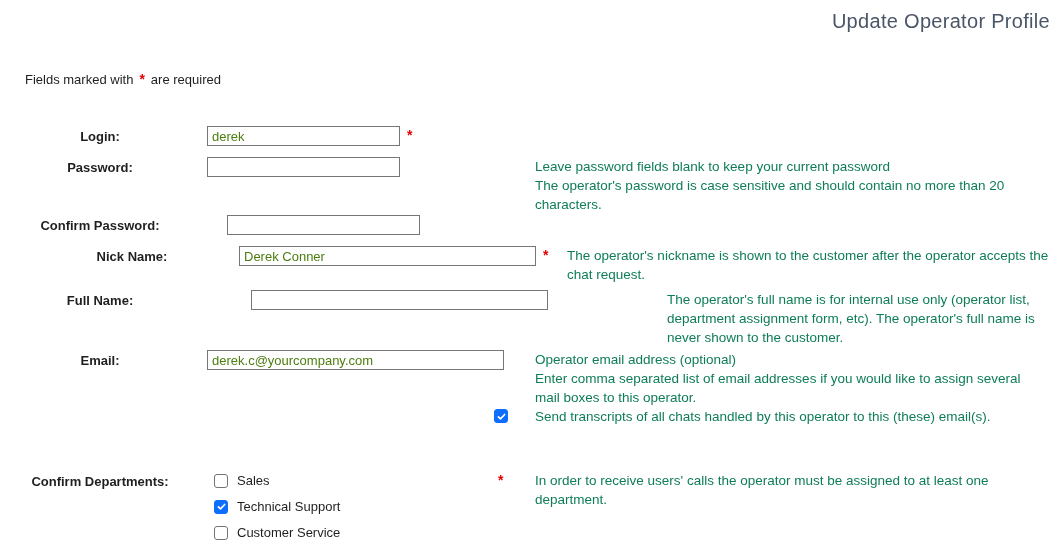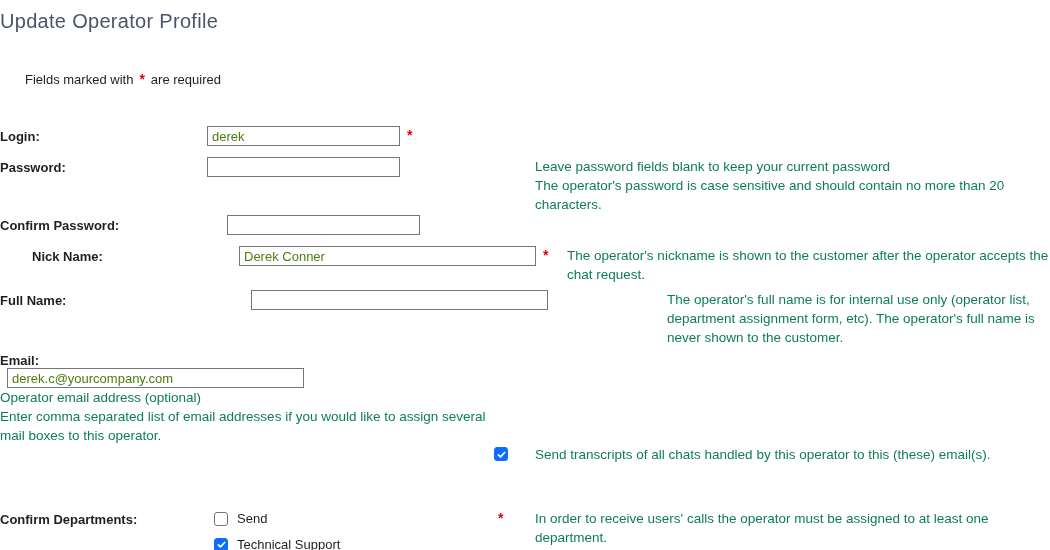--- a/index.html
+++ b/index.html
@@ -11,41 +11,41 @@
   * { margin: 0; padding: 0; box-sizing: border-box; }
   html, body {
     width: 1050px; height: 550px;
     background: #ffffff;
     font-family: "Liberation Sans", "DejaVu Sans", sans-serif;
     color: #1f1f1f;
     overflow: hidden;
   }
   .page-title {
     margin-top: 10px;
-    text-align: left;
+    text-align: right;
     font-size: 20px;
     font-weight: 400;
     letter-spacing: 0.3px;
     color: var(--title-gray);
   }
   .required-note {
     margin: 38px 0 0 25px;
     font-size: 13px;
   }
   .required-note .req { margin: 0 6px; }
   .req {
     color: var(--required-red);
     font-weight: 700;
     font-size: 14px;
   }
   form { display: block; margin-top: 39px; }
   .row { display: flex; align-items: flex-start; }
   .lbl {
     width: 200px; flex-shrink: 0;
-    text-align: left;
+    text-align: center;
     font-size: 13px; font-weight: 700;
     padding-top: 3px;
     white-space: nowrap;
   }
   .ctrl {
     width: 294px; flex-shrink: 0;
     display: flex; align-items: flex-start;
   }
   .ctrl .req { margin-left: 7px; margin-top: 1px; }
   .marker { width: 41px; flex-shrink: 0; display: flex; align-items: flex-start; }
@@ -70,21 +70,21 @@
     background: #fff;
   }
   input.txt.short { width: 193px; }
   input.txt.long  { width: 297px; }
   
   .r-login    { margin-bottom: 11px; }
   .r-password { margin-bottom: 1px;  min-height: 57px; }
   .r-confirm  { margin-bottom: 11px; gap: 20px; }
   .r-nick     { margin-bottom: 3px;  min-height: 41px; margin-left: 32px; }
   .r-full     { margin-bottom: 3px;  min-height: 41px; gap: 44px; }
-  .r-email    { margin-bottom: 0;    min-height: 57px; flex-direction: column; }
+  .r-email    { margin-bottom: 0;    min-height: 57px; }
   .r-trans    { margin-bottom: 45px; }
   
   .cb {
     display: inline-block;
     width: 14px; height: 14px;
     border: 1.5px solid #757575;
     border-radius: 3px;
     background: #fff;
     flex-shrink: 0;
     position: relative;
@@ -193,21 +193,21 @@
     <div class="help trans-label">Send transcripts of all chats handled by this operator to this (these) email(s).</div>
   </div>
 
   <div class="row r-depts">
     <label class="lbl">Confirm Departments:</label>
     <div class="ctrl">
       <div class="dept-list">
 
         <label class="dept-item">
           <span class="cb"></span>
-          <span>Send</span>
+          <span>Sales</span>
         </label>
 
         <label class="dept-item">
           <span class="cb checked">
             <svg viewBox="0 0 14 14">
               <path d="M3 7.4 L5.7 10 L11 4.4" fill="none" stroke="#ffffff" stroke-width="2.1" stroke-linecap="round" stroke-linejoin="round"></path>
             </svg>
           </span>
           <span>Technical Support</span>
         </label>

